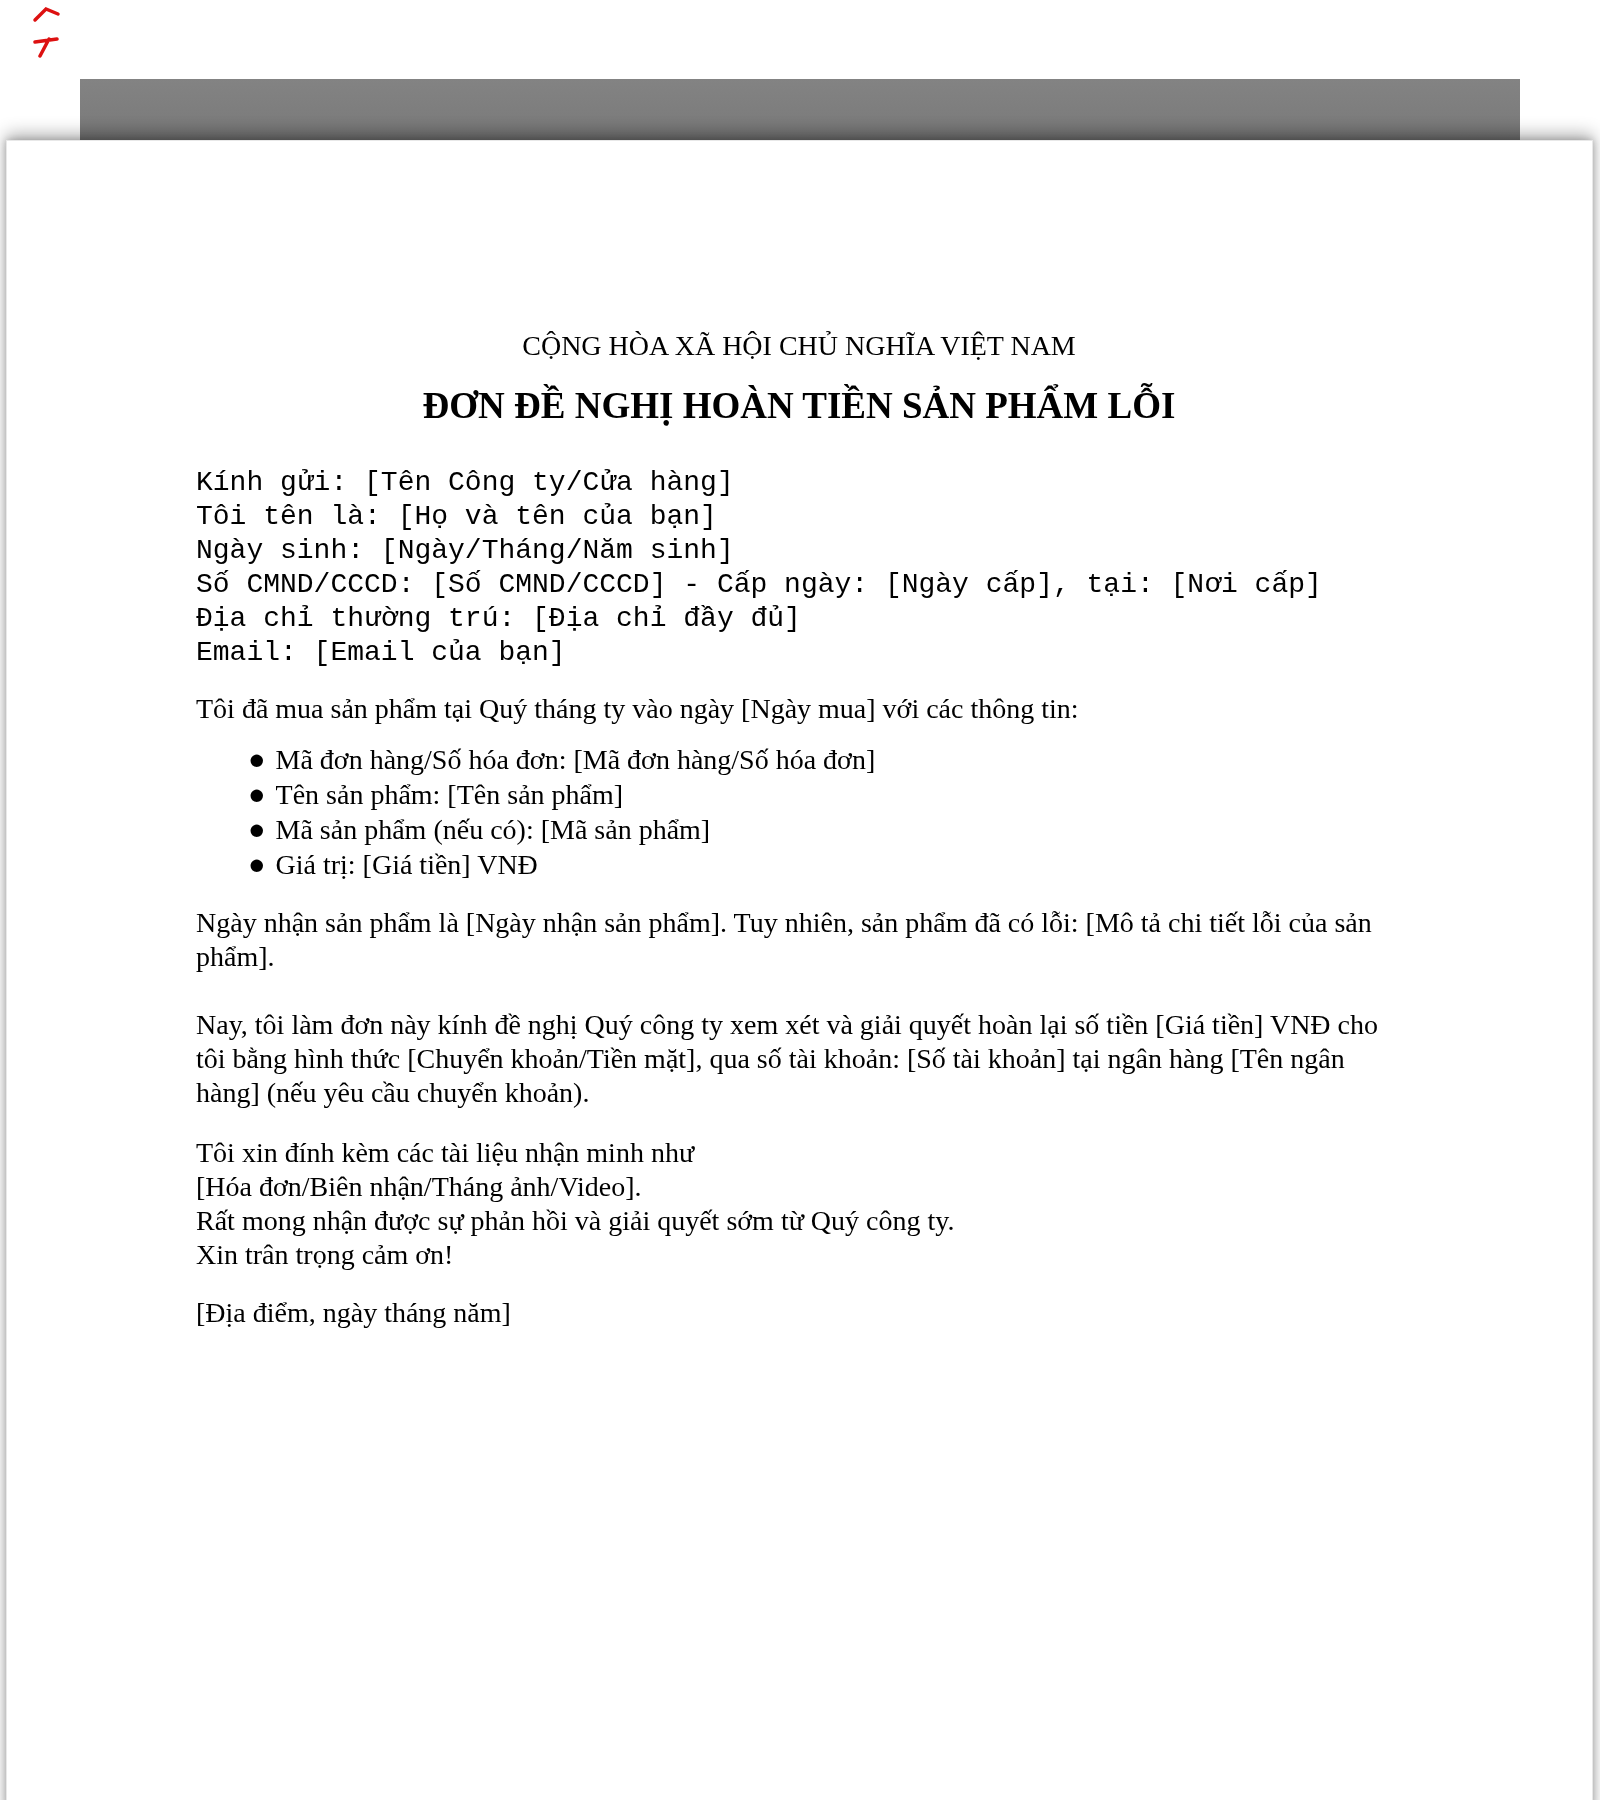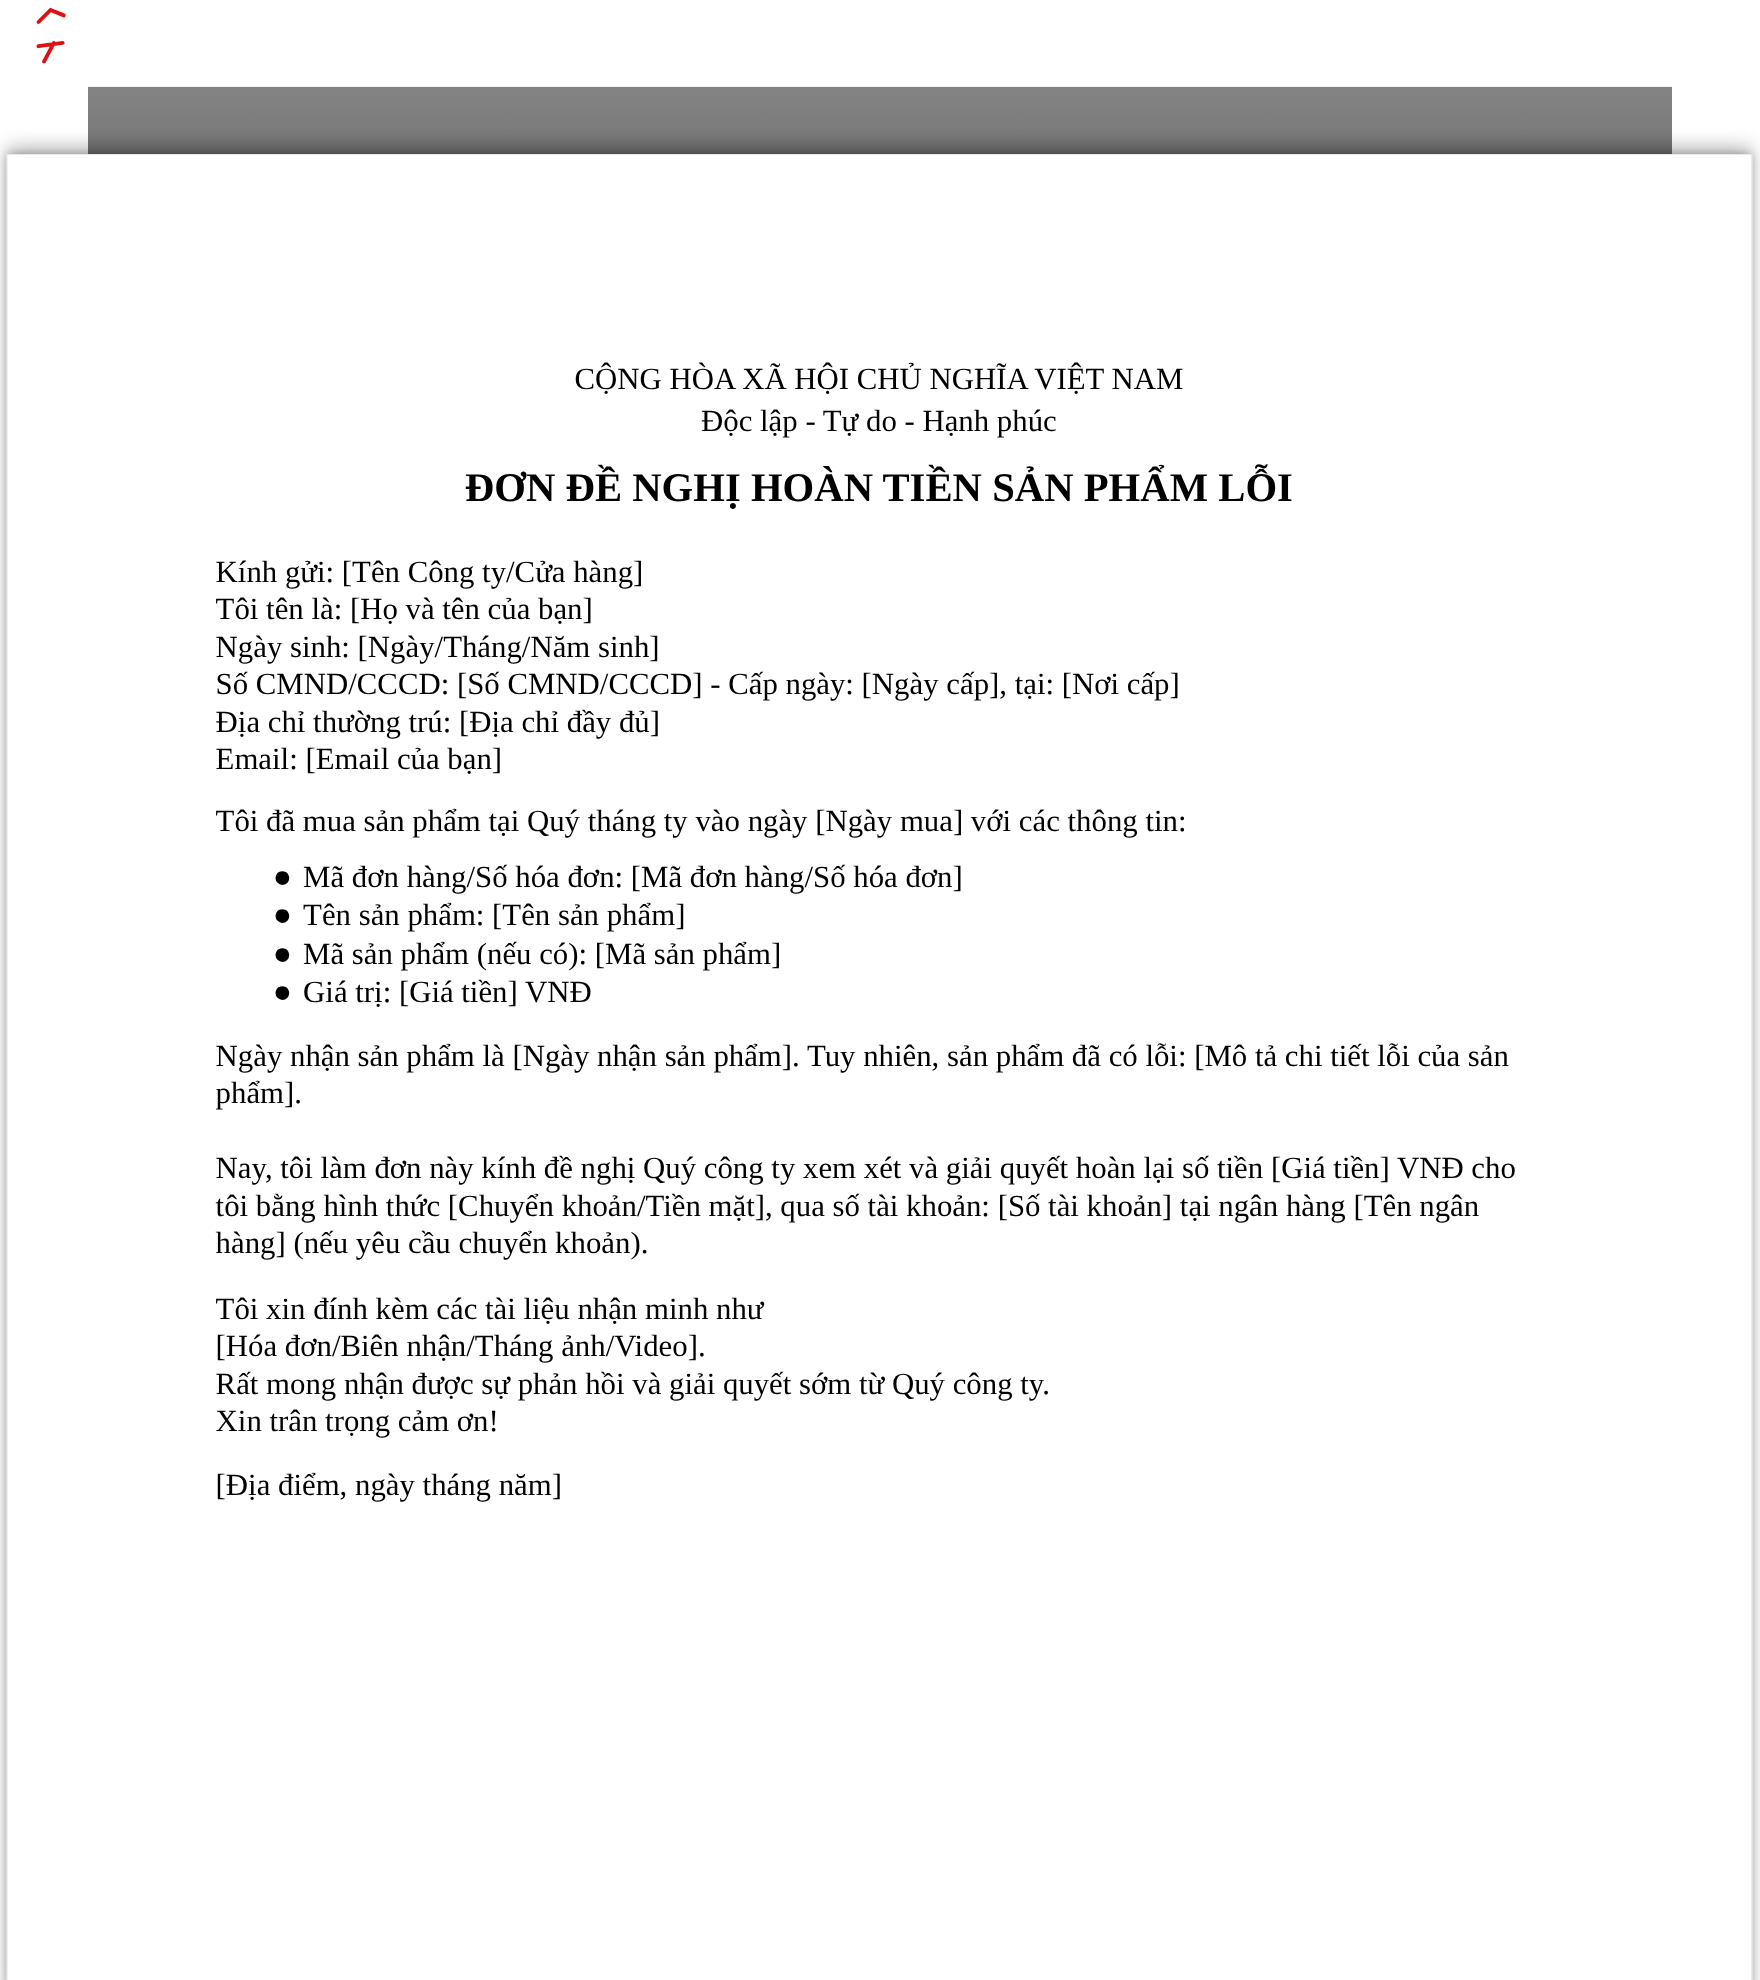--- a/index.html
+++ b/index.html
@@ -33,21 +33,21 @@
   .content {
     margin-left: 189px;
     width: 1206px;
     font-size: 28px;
     line-height: 34px;
   }
 
   .nat-header { margin-top: 186px; text-align: center; line-height: 38px; }
   .doc-title  { margin-top: 16px; text-align: center; font-size: 37px; font-weight: bold; line-height: 50px; }
 
-  .info-block { margin-top: 35px; }
+  .info-block { margin-top: 35px; font-family: Liberation Mono, monospace; }
   .intro-para { margin-top: 22px; }
 
   .bullet-list { margin-top: 16px; }
   .bullet-line { padding-left: 52px; }
   .bullet-glyph { display: inline-block; margin-right: 10px; font-size: 29px; }
 
   .para-defect { margin-top: 24px; }
   .para-request { margin-top: 34px; }
   .closing-block { margin-top: 26px; }
   .place-date { margin-top: 24px; }
@@ -69,21 +69,20 @@
     </svg>
   </div>
 
   <div class="toolbar-strip"></div>
 
   <div class="page">
     <div class="content">
 
       <div class="nat-header">
         <div>CỘNG HÒA XÃ HỘI CHỦ NGHĨA VIỆT NAM</div>
-        <div>Độc lập - Tự do - Hạnh phúc</div>
       </div>
 
       <div class="doc-title">ĐƠN ĐỀ NGHỊ HOÀN TIỀN SẢN PHẨM LỖI</div>
 
       <div class="info-block">
         <div>Kính gửi: [Tên Công ty/Cửa hàng]</div>
         <div>Tôi tên là: [Họ và tên của bạn]</div>
         <div>Ngày sinh: [Ngày/Tháng/Năm sinh]</div>
         <div>Số CMND/CCCD: [Số CMND/CCCD] - Cấp ngày: [Ngày cấp], tại: [Nơi cấp]</div>
         <div>Địa chỉ thường trú: [Địa chỉ đầy đủ]</div>

